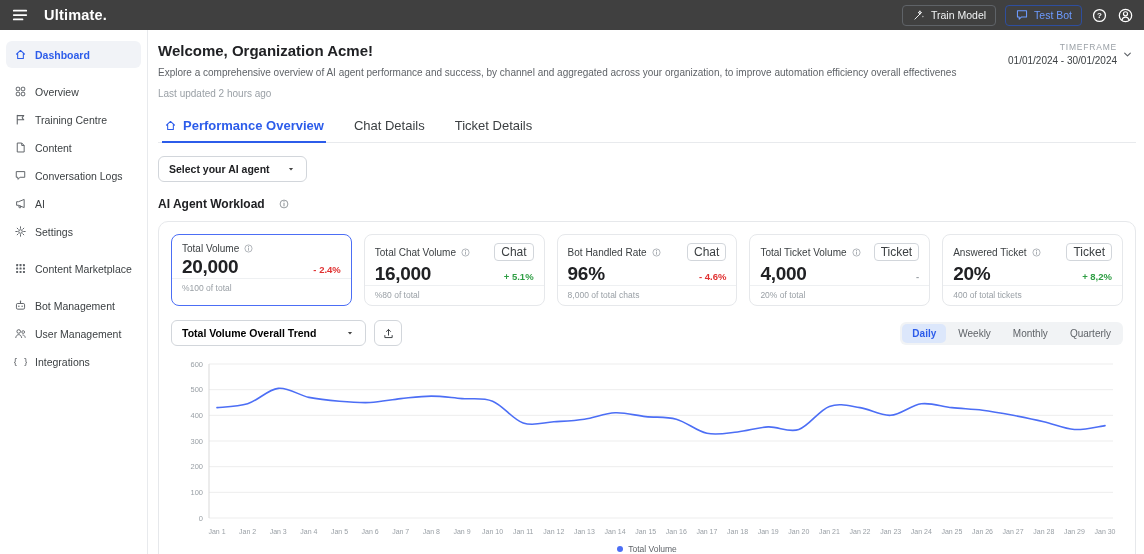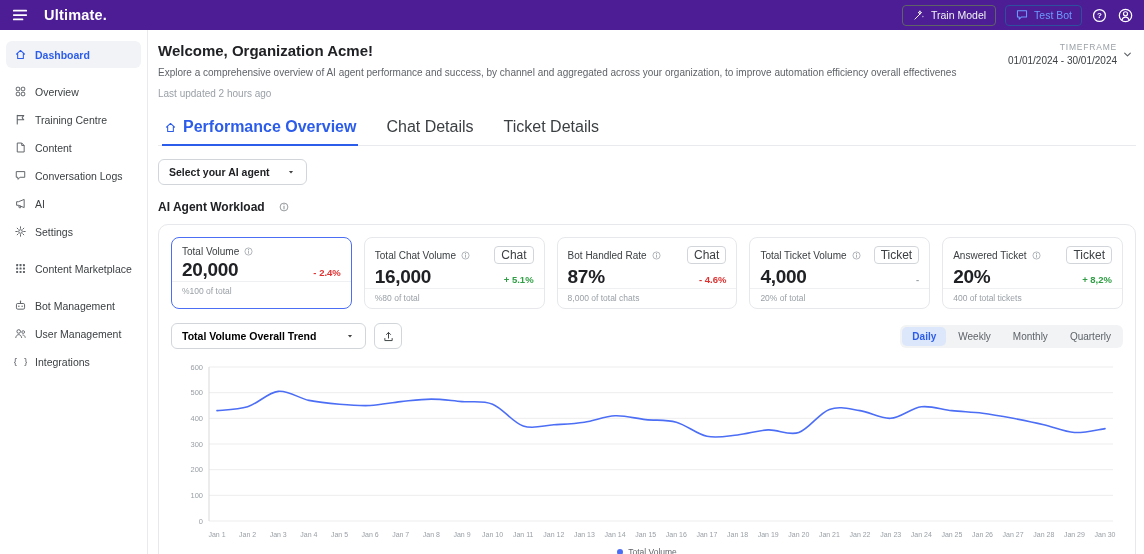--- a/index.html
+++ b/index.html
@@ -3,21 +3,21 @@
 <meta charset="utf-8">
 <style>
   *{margin:0;padding:0;box-sizing:border-box}
   html,body{width:1144px;height:554px;overflow:hidden;background:#fff;color:#202124;
     font-family:"Liberation Sans","DejaVu Sans",sans-serif;}
   [data-interactable="true"]{cursor:pointer}
   .ic{display:inline-flex;align-items:center;justify-content:center;width:14px;height:14px;flex:none}
   .ic svg{width:100%;height:100%}
 
   
-  .topbar{height:30px;background:#4c1d95;display:flex;align-items:center;gap:8px;padding:0 10px;color:#fff}
+  .topbar{height:30px;background:#404040;display:flex;align-items:center;gap:8px;padding:0 10px;color:#fff}
   .menu-btn{background:none;border:none;color:#fff;width:20px;height:20px;display:flex;align-items:center;justify-content:center;padding:0}
   .logo{font-size:14.5px;font-weight:bold;letter-spacing:.2px;margin-left:6px}
   .tb-right{margin-left:auto;display:flex;align-items:center;gap:9px}
   .tb-btn{display:inline-flex;align-items:center;gap:5px;height:21px;padding:0 9px;border-radius:4px;font-size:10.5px;background:transparent;font-family:inherit}
   .tb-btn.train{border:1px solid #5f6368;color:#f1f3f4}
   .tb-btn.test{border:1px solid #2e4e9e;color:#6d9bff}
   .tb-icon-btn{background:none;border:none;color:#fff;width:17px;height:17px;padding:0;display:flex}
   .tb-icon-btn svg{width:100%;height:100%}
 
   
@@ -34,21 +34,21 @@
   .page-title{font-size:15px;font-weight:bold}
   .page-sub{font-size:10px;color:#5f6368;margin-top:8px}
   .page-updated{font-size:10px;color:#9aa0a6;margin-top:10px}
   .timeframe{position:absolute;top:12px;right:10px;display:flex;align-items:center;gap:4px}
   .tf-label{font-size:8.5px;color:#9aa0a6;letter-spacing:.8px;text-align:right}
   .tf-value{font-size:10px;color:#3c4043;margin-top:3px;text-align:right}
   .tf-chev{color:#5f6368;width:13px;height:13px}
 
   
   .tabs{display:flex;gap:26px;border-bottom:1px solid #e8eaed;margin-top:12px;padding:0 4px}
-  .tab{display:flex;align-items:center;gap:6px;font-size:16px;color:#3c4043;padding:7px 2px 8px;border-bottom:2px solid transparent;margin-bottom:-1px}
+  .tab{display:flex;align-items:center;gap:6px;font-size:13px;color:#3c4043;padding:7px 2px 8px;border-bottom:2px solid transparent;margin-bottom:-1px}
   .tab .ic{width:13px;height:13px}
   .tab.active{color:#2c5cea;border-bottom-color:#2c5cea;font-weight:bold}
 
   
   .select-btn{display:inline-flex;align-items:center;gap:16px;border:1px solid #d2d6db;border-radius:6px;background:#fff;padding:6px 10px;font-size:10.5px;font-weight:bold;color:#202124;margin-top:13px;font-family:inherit}
   .select-btn .ic{width:10px;height:10px;color:#444}
   .section-title{display:flex;align-items:center;gap:13px;margin-top:15px;font-size:12px;font-weight:bold}
   .section-title .ic{width:12px;height:12px;color:#80868b}
 
   
@@ -359,21 +359,21 @@
               <span class="ic" data-interactable="true">
                 <svg viewBox="0 0 16 16">
                   <circle cx="8" cy="8" r="5.2" stroke="currentColor" stroke-width="1.1" fill="none"></circle>
                   <path d="M8 7.2v3.4" stroke="currentColor" stroke-width="1.2" stroke-linecap="round"></path>
                   <circle cx="8" cy="5" r=".8" fill="currentColor"></circle>
                 </svg>
               </span>
               <span class="kpi-badge" data-interactable="false">Chat</span>
             </div>
             <div class="kpi-mid" data-interactable="false">
-              <span class="kpi-value" data-interactable="false">87%</span>
+              <span class="kpi-value" data-interactable="false">96%</span>
               <span class="kpi-change down" data-interactable="false">- 4.6%</span>
             </div>
             <div class="kpi-foot" data-interactable="false">8,000 of total chats</div>
           </div>
 
           <div class="kpi" data-interactable="true">
             <div class="kpi-top" data-interactable="false">
               <span class="kpi-title" data-interactable="false">Total Ticket Volume</span>
               <span class="ic" data-interactable="true">
                 <svg viewBox="0 0 16 16">

